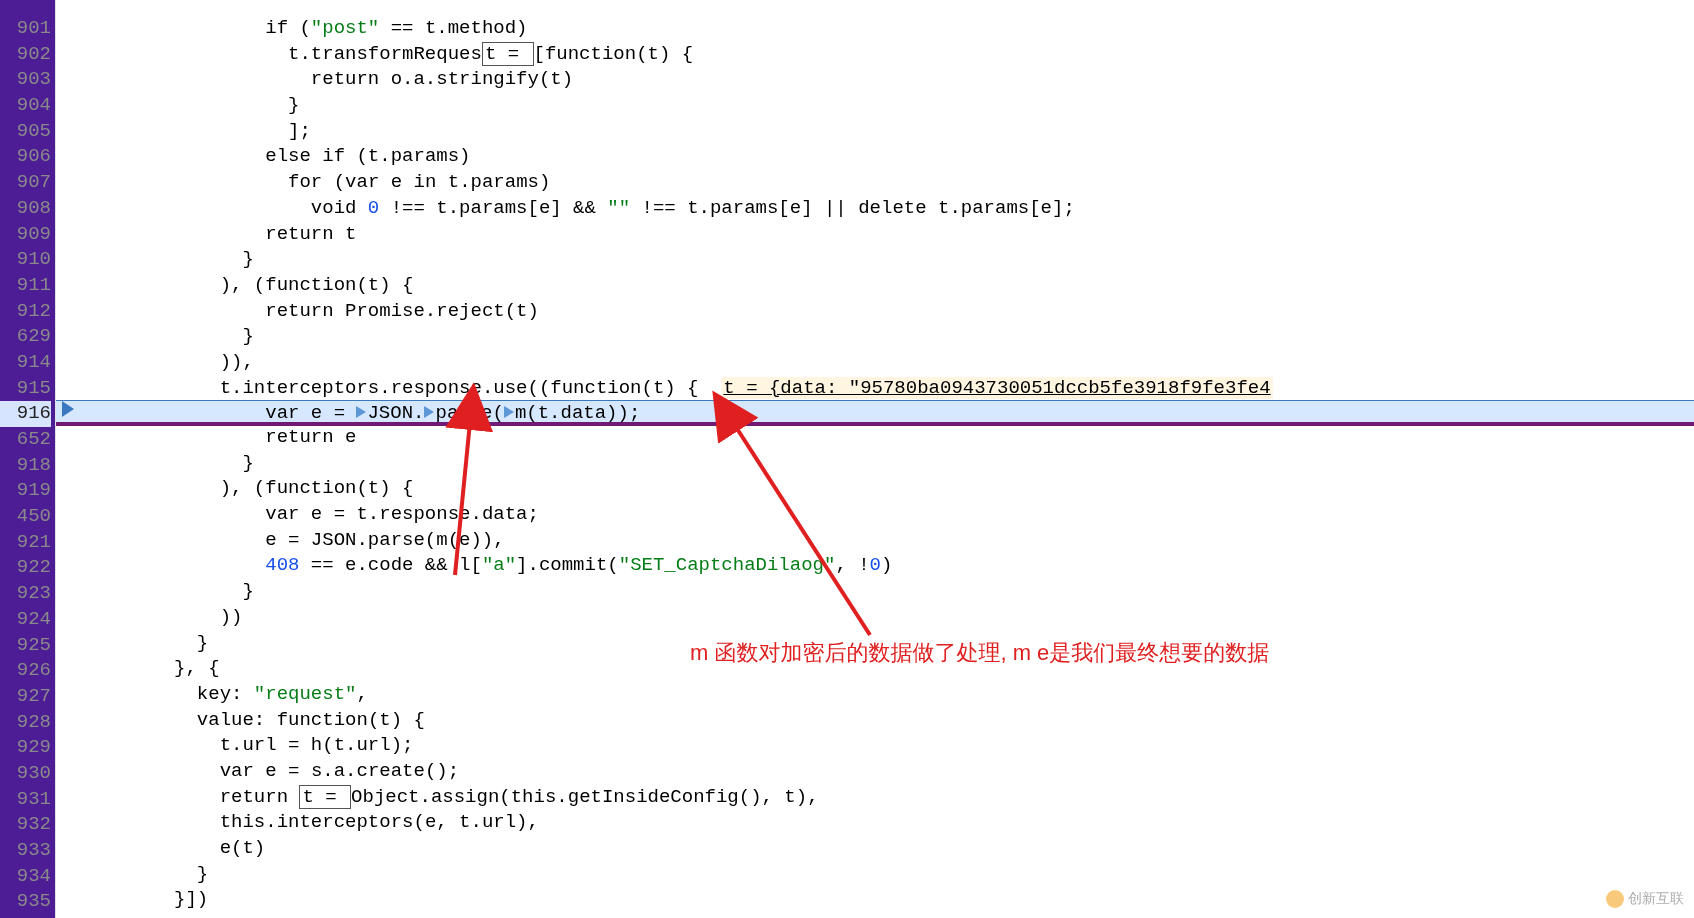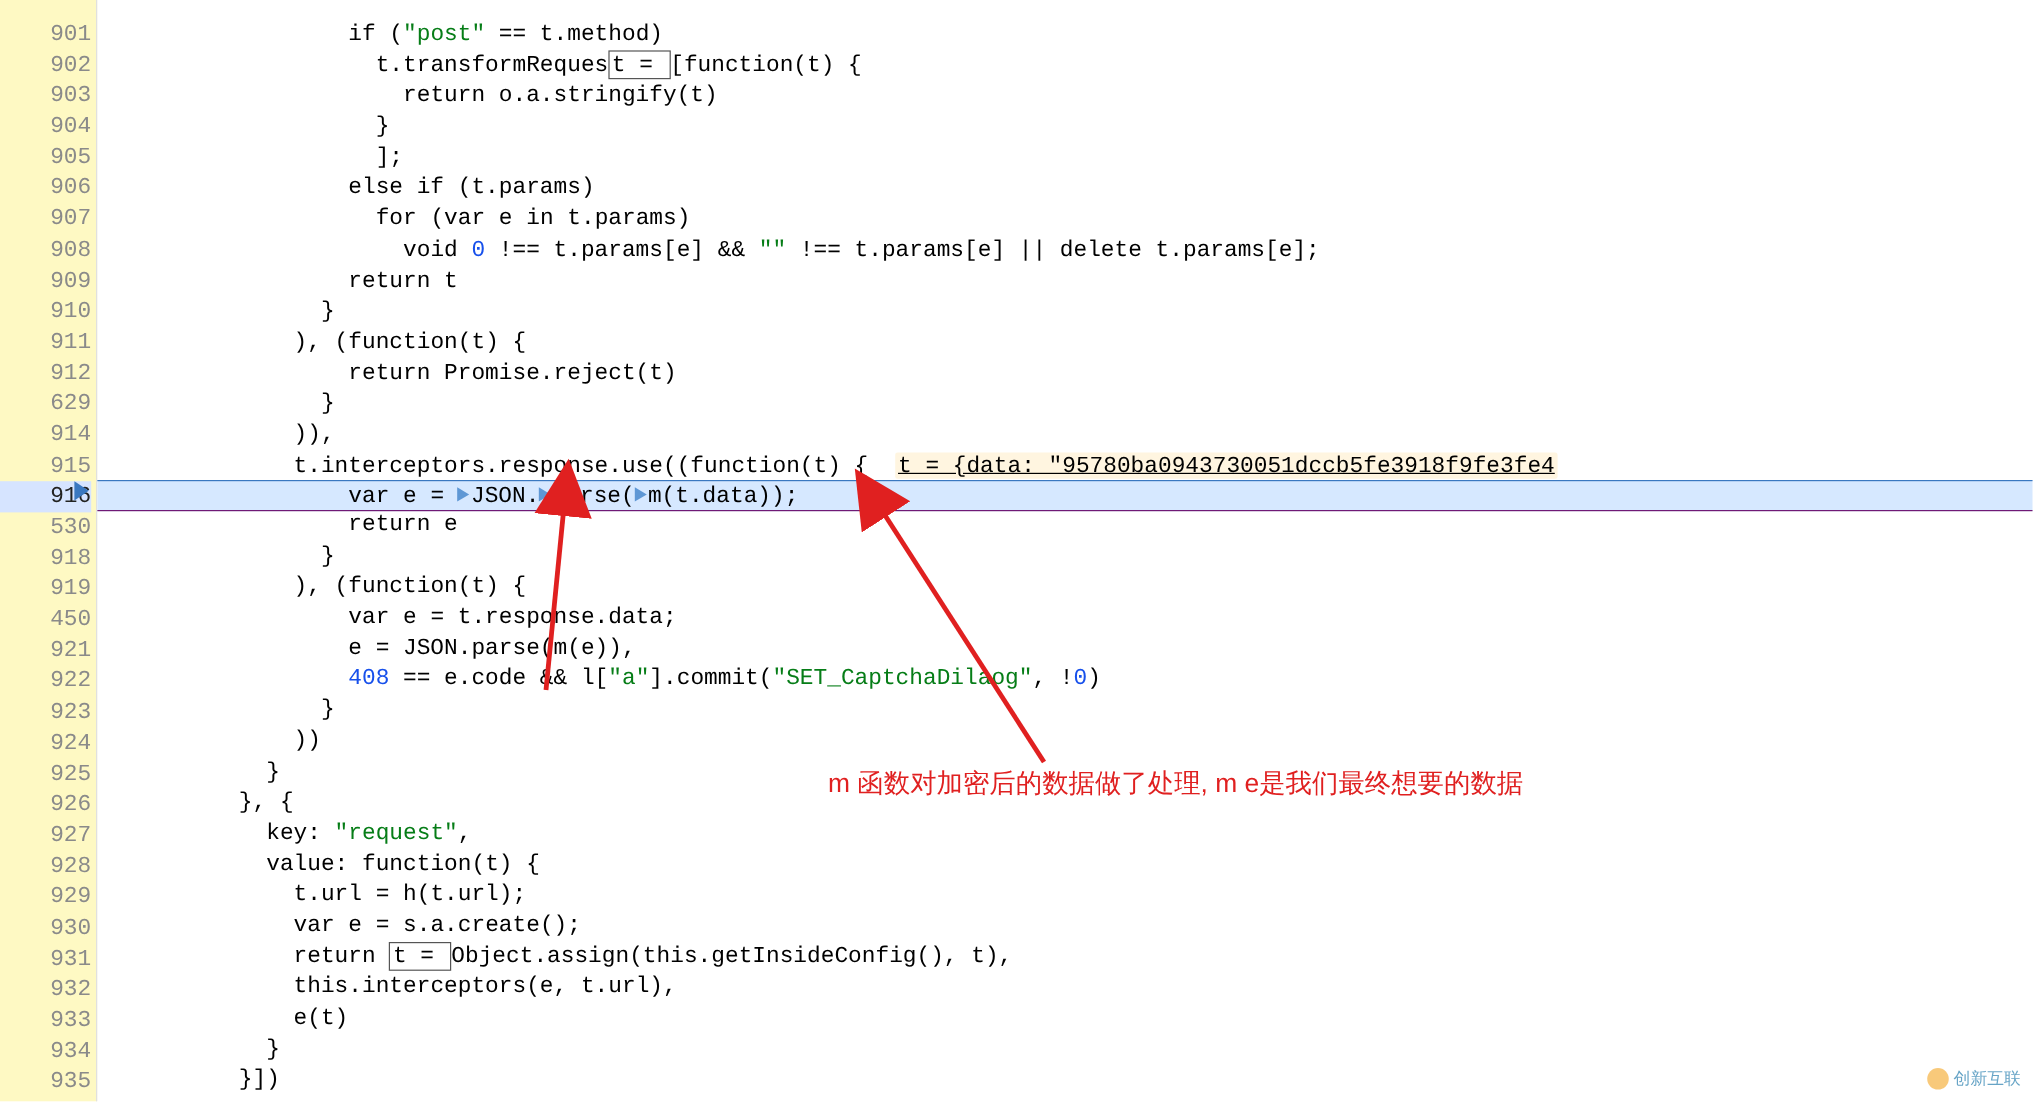--- a/index.html
+++ b/index.html
@@ -14,22 +14,22 @@
   overflow: hidden;
   position: relative;
 }
 .editor {
   display: flex;
   height: 918px;
   width: 1694px;
   position: relative;
 }
 .gutter {
-  background: #fef9c3;
-  width: 81px;
+  background: #4c1d95;
+  width: 56px;
   flex-shrink: 0;
   border-right: 1px solid #e0e0e0;
   text-align: right;
   padding-right: 4px;
   color: #8a8a8a;
   line-height: 25.7px;
   padding-top: 16px;
 }
 .gutter .ln {
   display: block;
@@ -47,21 +47,21 @@
   white-space: pre;
   overflow: hidden;
 }
 .code-line {
   height: 25.7px;
   padding-left: 4px;
 }
 .code-line.current {
   background: #d6e8ff;
   border-top: 1px solid #3a78c0;
-  border-bottom: 1px solid #701a75;
+  border-bottom: 4px solid #701a75;
   margin-top: -1px;
   margin-bottom: -1px;
 }
 .kw { color: #000000; }
 .str { color: #067d17; }
 .num { color: #1750eb; }
 .paramval { background: #fff5e0; border-radius: 2px; padding: 0 2px; text-decoration: underline;}
 .box { border: 1px solid #555; padding: 0 2px; }
 .expand-marker {
   display: inline-block;
@@ -95,21 +95,21 @@
   left: 0;
   width: 100%;
   height: 100%;
 }
 .watermark {
   position: absolute;
   right: 10px;
   bottom: 10px;
   font-family: "PingFang SC", sans-serif;
   font-size: 14px;
-  color: #0369a1;
+  color: #737373;
   display: flex;
   align-items: center;
   gap: 4px;
   opacity: 0.6;
 }
 .watermark-icon {
   width: 18px;
   height: 18px;
   background: #f5a623;
   border-radius: 50%;
@@ -142,21 +142,21 @@
       <span class="ln">907</span>
       <span class="ln">908</span>
       <span class="ln">909</span>
       <span class="ln">910</span>
       <span class="ln">911</span>
       <span class="ln">912</span>
       <span class="ln">629</span>
       <span class="ln">914</span>
       <span class="ln">915</span>
       <span class="ln current">916</span>
-      <span class="ln">530</span>
+      <span class="ln">652</span>
       <span class="ln">918</span>
       <span class="ln">919</span>
       <span class="ln">450</span>
       <span class="ln">921</span>
       <span class="ln">922</span>
       <span class="ln">923</span>
       <span class="ln">924</span>
       <span class="ln">925</span>
       <span class="ln">926</span>
       <span class="ln">927</span>

